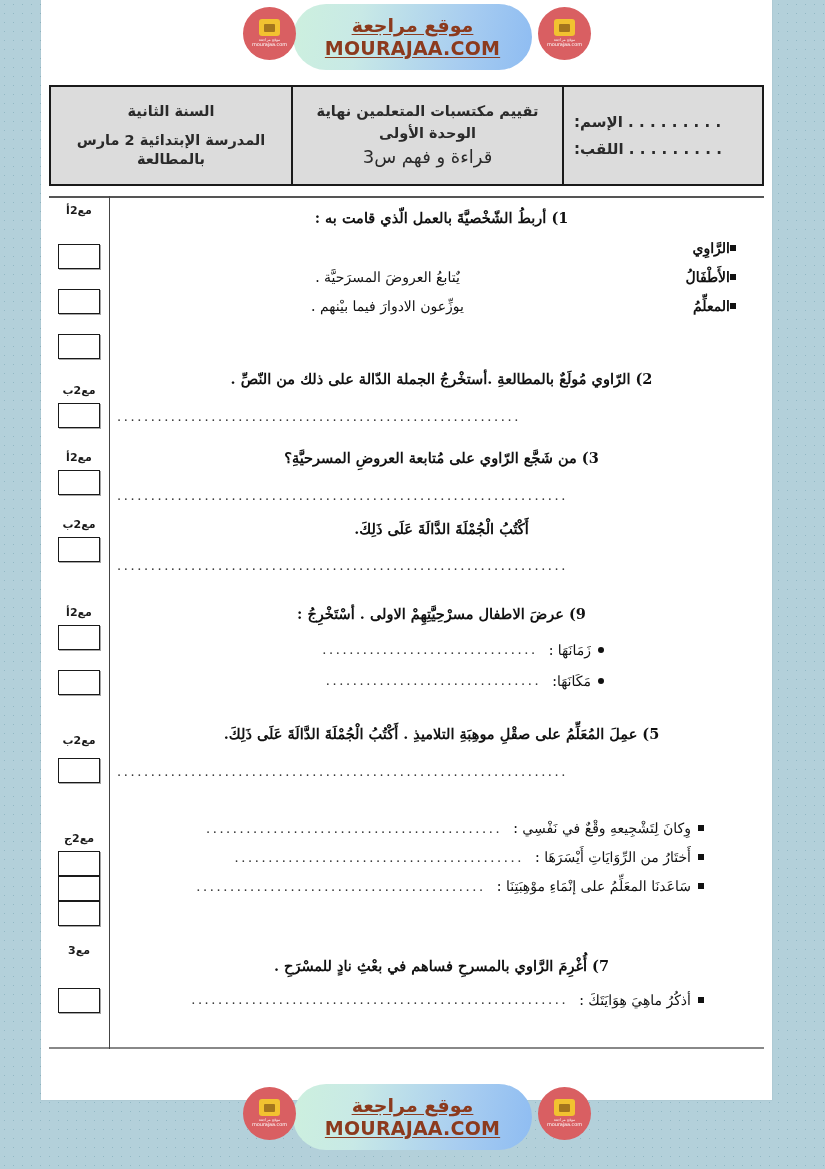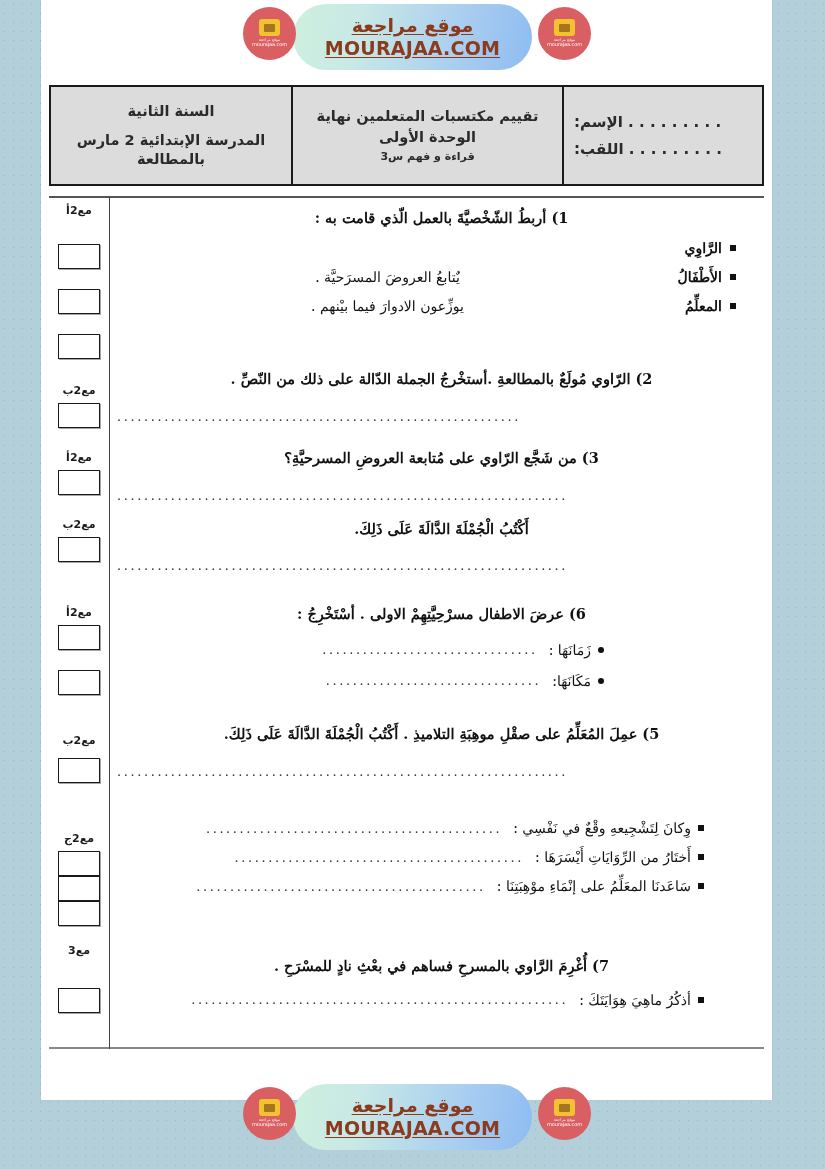--- a/index.html
+++ b/index.html
@@ -172,22 +172,22 @@
     border-left: 2px solid #1a1a1a;
     gap: 5px;
     padding: 0 8px;
   }
   .assess-l1, .assess-l2 {
     font-size: 14.5px;
     font-weight: 700;
     line-height: 1.15;
   }
   .assess-l3 {
-    font-size: 11px;
-    font-weight: 700;
+    font-size: 18px;
+    font-weight: 400;
     line-height: 1.15;
   }
   #head-cell-school {
     flex: 1;
     gap: 12px;
     padding: 0 8px;
   }
   .school-l1 {
     font-size: 14.5px;
     font-weight: 700;
@@ -288,21 +288,20 @@
     align-items: center;
     justify-content: flex-start;
     font-size: 14px;
     line-height: 1.3;
     margin-top: 11px;
   }
   .match-left-col {
     width: 130px;
     display: flex;
     align-items: center;
-    gap: 8px;
     justify-content: flex-start;
     padding-right: 28px;
     box-sizing: border-box;
     text-align: center;
   }
   .sq-bullet {
     display: inline-block;
     width: 6px;
     height: 6px;
     background: #111111;
@@ -487,21 +486,21 @@
     </div>
 
     <div class="q-block" style="top:252px">
       <div class="q-title">3) من شَجَّع الرّاوي على مُتابعة العروضِ المسرحيَّةِ؟</div>
       <div class="answer-dots" style="margin-top:20px">...................................................................</div>
       <div class="q-title" style="margin-top:16px">أَكْتُبُ الْجُمْلَةَ الدَّالَةَ عَلَى ذَلِكَ.</div>
       <div class="answer-dots" style="margin-top:20px">...................................................................</div>
     </div>
 
     <div class="q-block" style="top:408px">
-      <div class="q-title">6) عرضَ الاطفال مسرْحِيَّتِهِمْ الاولى .  أسْتَخْرِجُ :</div>
+      <div class="q-title">9) عرضَ الاطفال مسرْحِيَّتِهِمْ الاولى .  أسْتَخْرِجُ :</div>
 
       <div class="bullet-line narrow" style="margin-top:18px">
         <span class="rd-bullet"></span>
         <span class="bl-label">زَمَانَهَا :</span>
         <span class="bl-dots">................................</span>
       </div>
 
       <div class="bullet-line narrow" style="margin-top:15px">
         <span class="rd-bullet"></span>
         <span class="bl-label">مَكَانَهَا:</span>

